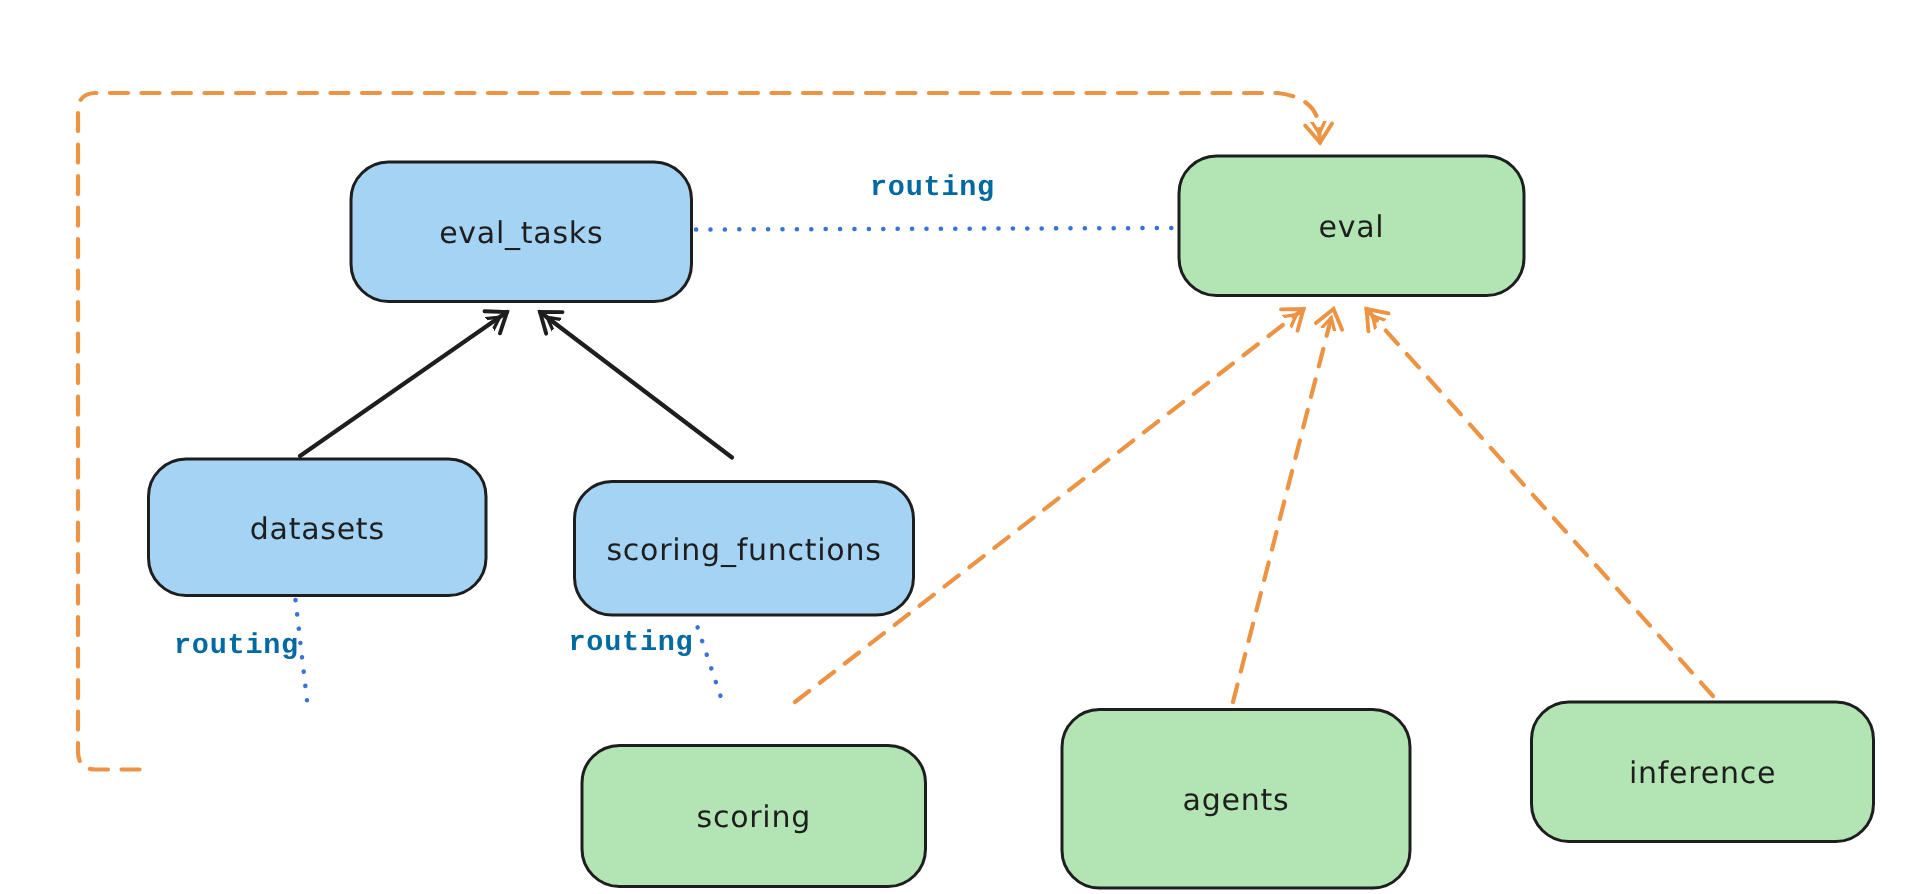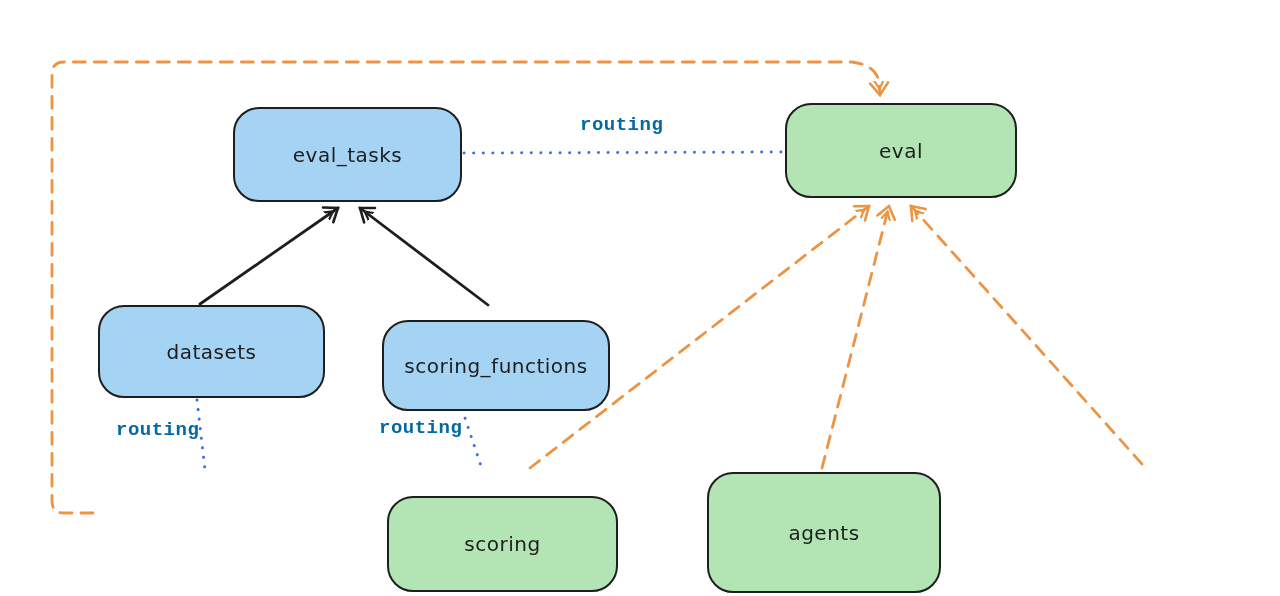--- a/index.html
+++ b/index.html
@@ -84,18 +84,21 @@
   </div>
   <div class="node node-blue" id="n-scoring_functions">
     <span>scoring_functions</span>
   </div>
   <div class="node node-green" id="n-scoring">
     <span>scoring</span>
   </div>
   <div class="node node-green" id="n-agents">
     <span>agents</span>
   </div>
+  <div class="node node-green" id="n-inference">
+    <span>inference</span>
+  </div>
 
   <div class="edge-label" id="lbl-routing-top">routing</div>
   <div class="edge-label" id="lbl-routing-datasets">routing</div>
   <div class="edge-label" id="lbl-routing-scoring">routing</div>
 
 </div>
 
 </body></html>

